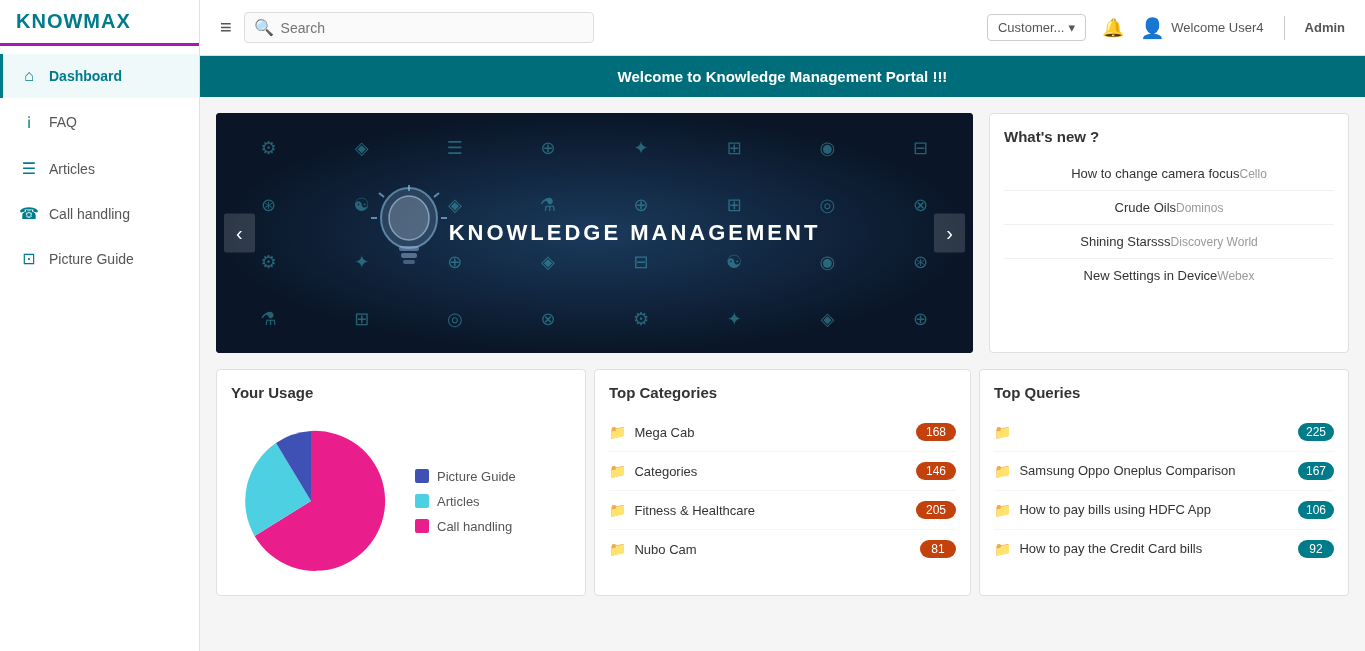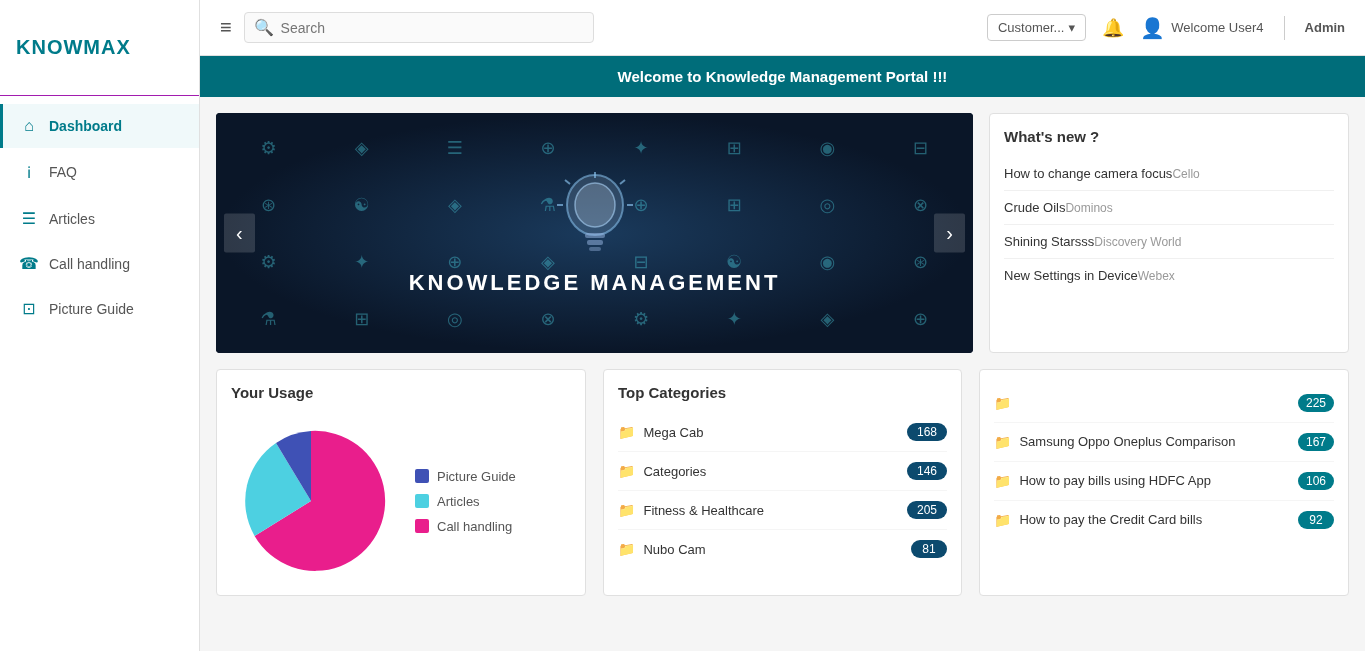--- a/index.html
+++ b/index.html
@@ -9,22 +9,22 @@
     .sidebar {
       width: 200px;
       min-width: 200px;
       background: #fff;
       border-right: 1px solid #e0e0e0;
       display: flex;
       flex-direction: column;
       height: 651px;
     }
     .sidebar-logo {
-      padding: 36px 16px;
-      border-bottom: 1px solid #a21caf;
+      padding: 10px 16px;
+      border-bottom: 3px solid #a21caf;
     }
     .logo-text {
       font-size: 20px;
       font-weight: 700;
       color: #007b8a;
       letter-spacing: 1px;
     }
     .sidebar-nav { display: flex; flex-direction: column; padding-top: 8px; }
     .nav-item {
       display: flex;
@@ -155,21 +155,21 @@
       grid-template-rows: repeat(4, 1fr);
       gap: 4px;
       padding: 8px;
       opacity: 0.4;
     }
     .tech-icon { font-size: 18px; color: #4dd0e1; display: flex; align-items: center; justify-content: center; }
     .carousel-content {
       position: relative;
       z-index: 2;
       display: flex;
-      flex-direction: column;
+      flex-direction: row;
       align-items: center;
       gap: 0;
     }
     .bulb-svg { opacity: 0.85; }
     .carousel-title {
       color: #fff;
       font-size: 22px;
       font-weight: 700;
       letter-spacing: 3px;
       text-transform: uppercase;
@@ -194,34 +194,34 @@
       width: 360px;
       min-width: 360px;
       background: #fff;
       border-radius: 4px;
       border: 1px solid #e0e0e0;
       padding: 14px;
     }
     .section-title { font-size: 15px; font-weight: 600; color: #333; margin-bottom: 12px; }
     .whats-new-item {
       display: flex;
-      justify-content: flex-start;
+      justify-content: center;
       align-items: center;
       padding: 9px 0;
       border-bottom: 1px solid #f0f0f0;
       font-size: 13px;
     }
     .whats-new-item:last-child { border-bottom: none; }
     .whats-new-label { color: #333; }
     .whats-new-brand { color: #999; font-size: 12px; }
 
     
     .bottom-panels {
       display: flex;
-      gap: 17px;
+      gap: 8px;
     }
     .panel {
       background: #fff;
       border-radius: 4px;
       border: 1px solid #e0e0e0;
       padding: 14px;
     }
     .usage-panel { width: 370px; min-width: 370px; }
     .top-categories-panel { flex: 1; }
     .top-queries-panel { width: 370px; min-width: 370px; }
@@ -245,21 +245,21 @@
       justify-content: space-between;
       padding: 10px 0;
       border-bottom: 1px solid #f5f5f5;
       font-size: 13px;
       color: #333;
     }
     .category-item:last-child { border-bottom: none; }
     .category-left { display: flex; align-items: center; gap: 8px; }
     .folder-icon { color: #bbb; font-size: 14px; }
     .count-badge {
-      background: #0c4a6e;
+      background: #c2410c;
       color: #fff;
       font-size: 12px;
       padding: 2px 10px;
       border-radius: 12px;
       min-width: 36px;
       text-align: center;
     }
 
     
     .query-item {
@@ -486,20 +486,21 @@
         <div class="category-item">
           <div class="category-left">
             <span class="folder-icon">📁</span>
             <span>Nubo Cam</span>
           </div>
           <span class="count-badge">81</span>
         </div>
       </div>
 
       <div class="panel top-queries-panel">
+        <div class="section-title">Top Queries</div>
         <div class="query-item">
           <div class="query-left">
             <span class="folder-icon">📁</span>
           </div>
           <span class="count-badge-teal">225</span>
         </div>
         <div class="query-item">
           <div class="query-left">
             <span class="folder-icon">📁</span>
             <span class="query-text">Samsung Oppo Oneplus Comparison</span>

